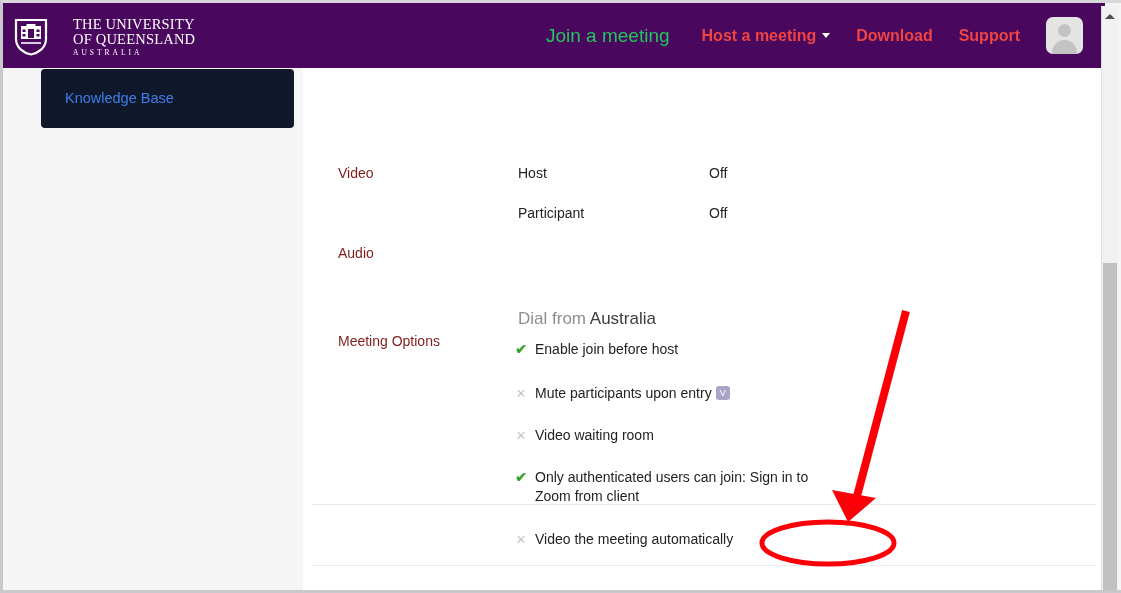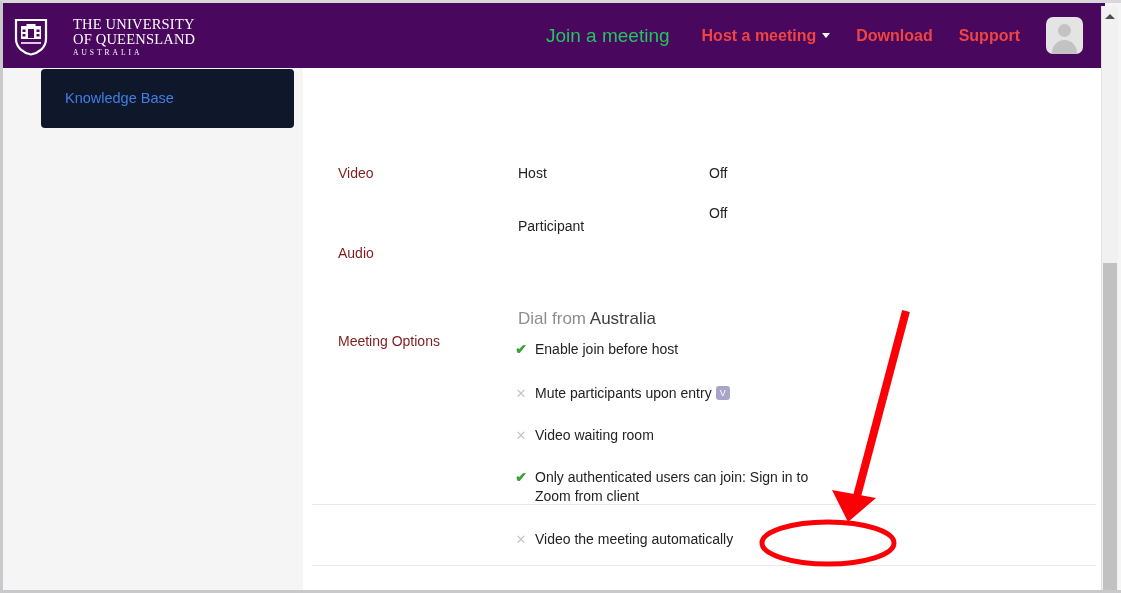--- a/index.html
+++ b/index.html
@@ -356,21 +356,21 @@
   <div class="kb-card">
     <span class="kb-link">Knowledge Base</span>
   </div>
 
   <div class="content">
 
     <span class="lbl" style="left:35px; top:97px;">Video</span>
     <span class="val" style="left:215px; top:97px;">Host</span>
     <span class="val-state" style="left:406px; top:97px;">Off</span>
 
-    <span class="val" style="left:215px; top:137px;margin-top:13px;">Participant</span>
+    <span class="val" style="left:215px; top:137px;">Participant</span>
     <span class="val-state" style="left:406px; top:137px;">Off</span>
 
     <span class="lbl" style="left:35px; top:177px;">Audio</span>
     <span class="dial" style="left:215px; top:221px;"><span>Dial from </span><b>Australia</b></span>
 
     <span class="lbl" style="left:35px; top:265px;">Meeting Options</span>
 
     <div class="opt" style="left:232px; top:272px; width:330px;">
       <span class="mark on">✔</span>
       <span>Enable join before host</span>

